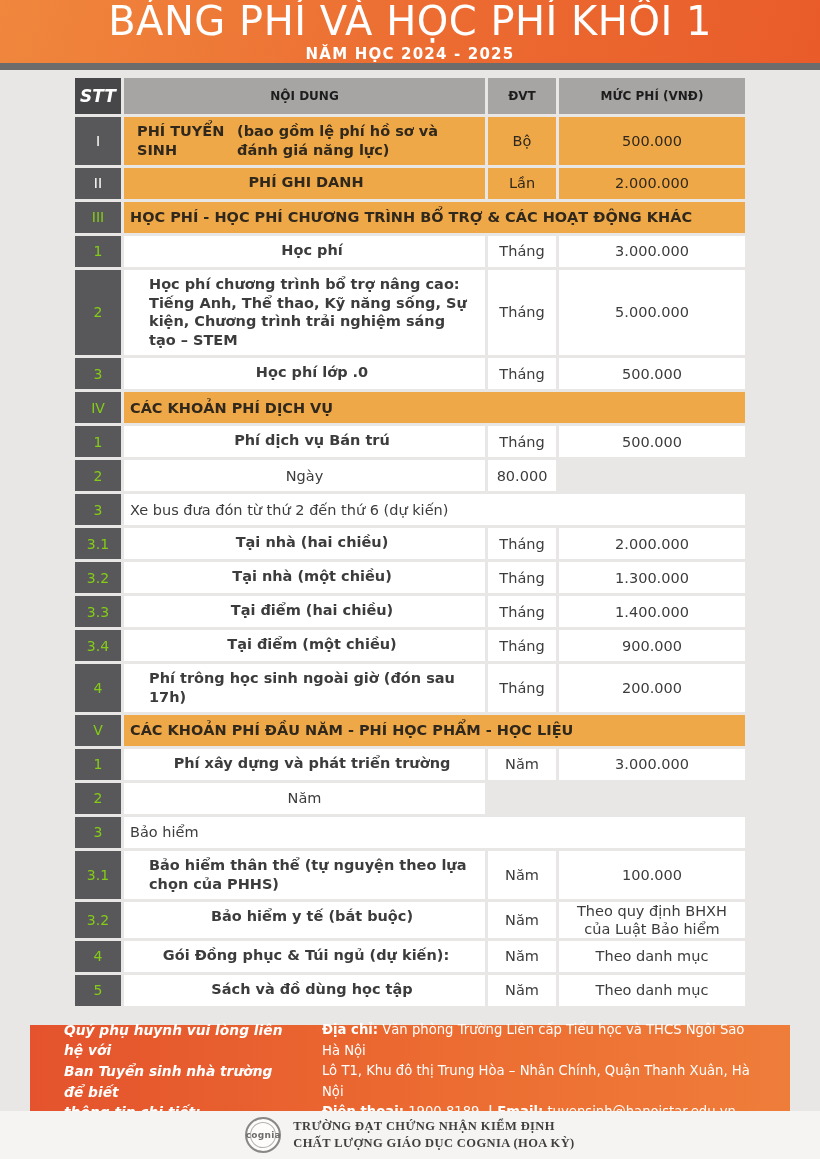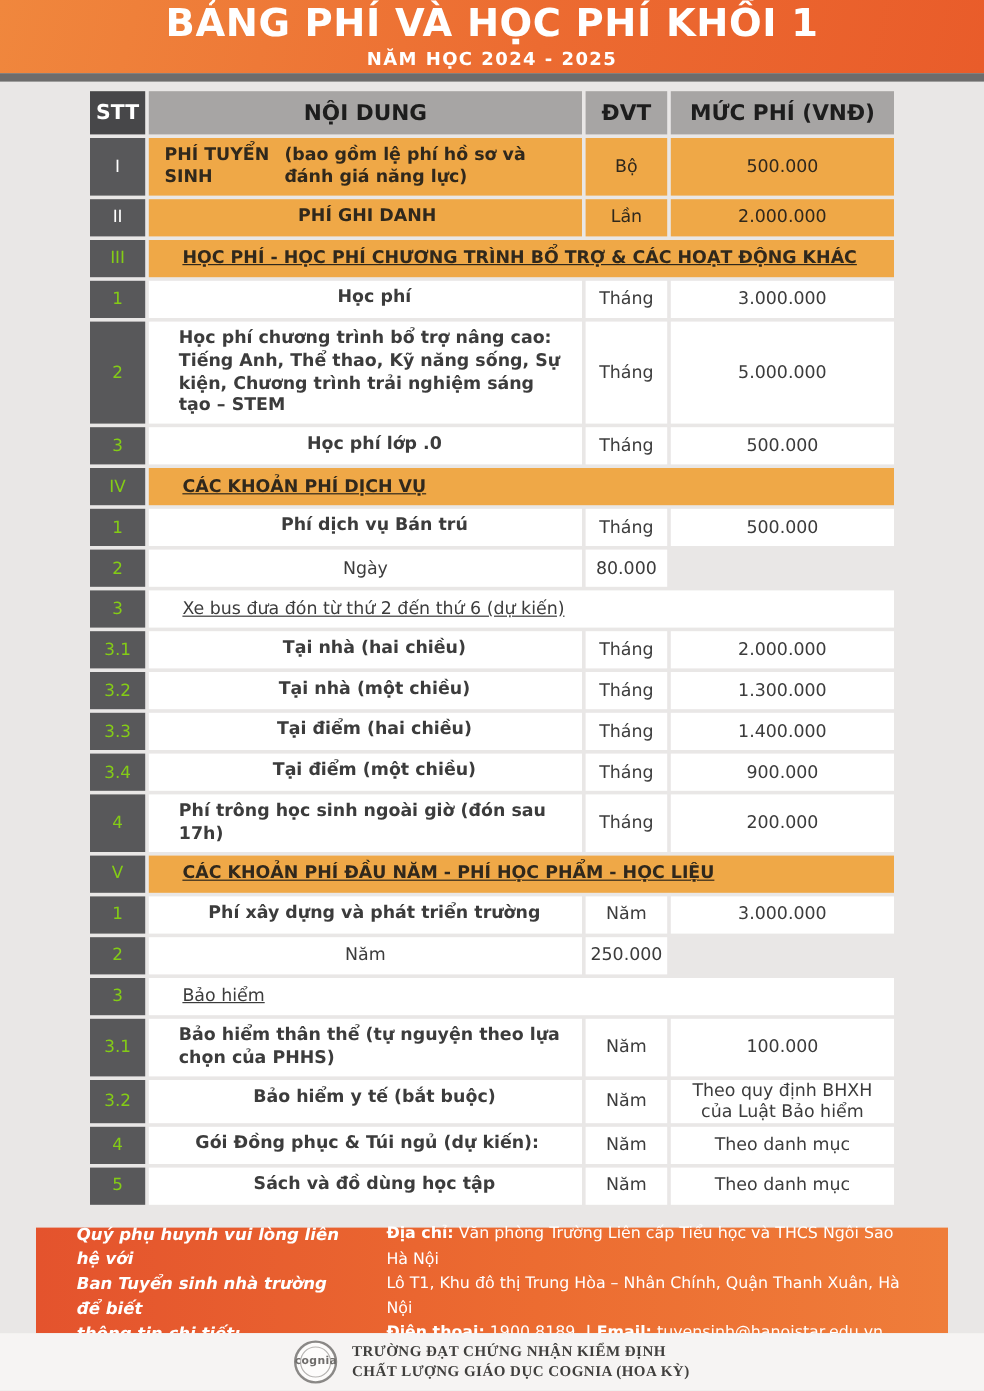--- a/index.html
+++ b/index.html
@@ -11,21 +11,21 @@
     display:flex; flex-direction:column;
     overflow:hidden;
   }
   
   .hero {
     height:84px; width:820px;
     background:linear-gradient(105deg,#f0873d 0%,#ec6b31 55%,#e95c2a 100%);
     display:flex; flex-direction:column; align-items:center; justify-content:center;
     color:#fff;
   }
-  .hero-title { font-size:32px; font-weight:700; letter-spacing:.5px; line-height:1.05; }
+  .hero-title { font-size:40px; font-weight:400; letter-spacing:.5px; line-height:1.05; }
   .hero-sub   { font-size:15px; font-weight:800; letter-spacing:1.2px; margin-top:3px; }
   .strip { height:10px; width:820px; background:#6d6c6c; }
 
   
   .table-wrap { width:670px; margin:8px auto 0 auto; }
   .row {
     display:grid;
     grid-template-columns:46px 1fr 68px 186px;
     column-gap:3px;
     margin-bottom:3px;
@@ -35,23 +35,23 @@
     min-height:31px;
     display:flex; align-items:center; justify-content:center;
     font-size:14.5px; color:#3c3c3c;
     text-align:center;
   }
   .cell.no { background:#58585a; color:#84cc16; font-size:14px; }
   .cell.content {
     flex-direction:row; align-items:flex-start; justify-content:center;
     text-align:left; padding:5px 10px 5px 13px; line-height:1.3;
   }
-  .cell.merged { grid-column:2 / 5; justify-content:flex-start; text-align:center; padding:4px 10px 4px 28px;text-decoration:underline; }
-  .row.thead .cell { background:#a7a5a4; color:#1d1d1d; font-weight:800; font-size:18px; min-height:36px; }
-  .row.thead .cell.no { background:#474749; color:#ffffff; font-size:17px; }
+  .cell.merged { grid-column:2 / 5; justify-content:flex-start; text-align:center; padding:4px 10px 4px 6px; }
+  .row.thead .cell { background:#a7a5a4; color:#1d1d1d; font-weight:800; font-size:12px; min-height:36px; }
+  .row.thead .cell.no { background:#474749; color:#ffffff; font-size:17px;font-style:italic; }
   .row.fee-highlight .cell { background:#efa847; color:#30281c; }
   .row.fee-highlight .cell.no { background:#58585a; color:#fff; }
   .row.section .cell.merged { background:#efa847; color:#30281c; font-weight:800; font-size:14.5px; }
   .row-title { font-weight:800; }
   .row-sub { font-weight:700;margin-left:12px; }
   .cell.price { white-space:pre-line; line-height:1.25; }
 
   
   .footer-band {
     width:760px; margin:16px auto 0 auto;
@@ -220,21 +220,20 @@
         <div class="cell no">1</div>
         <div class="cell content">
           <div class="row-sub">Phí xây dựng và phát triển trường</div>
         </div>
         <div class="cell unit">Năm</div>
         <div class="cell price">3.000.000</div>
       </div>
       <div class="row item">
         <div class="cell no">2</div>
         <div class="cell unit">Năm</div>
-        <div class="cell price">250.000</div>
       </div>
       <div class="row span">
         <div class="cell no">3</div>
         <div class="cell merged">Bảo hiểm</div>
       </div>
       <div class="row item">
         <div class="cell no">3.1</div>
         <div class="cell content">
           <div class="row-sub">Bảo hiểm thân thể (tự nguyện theo lựa chọn của PHHS)</div>
         </div>

